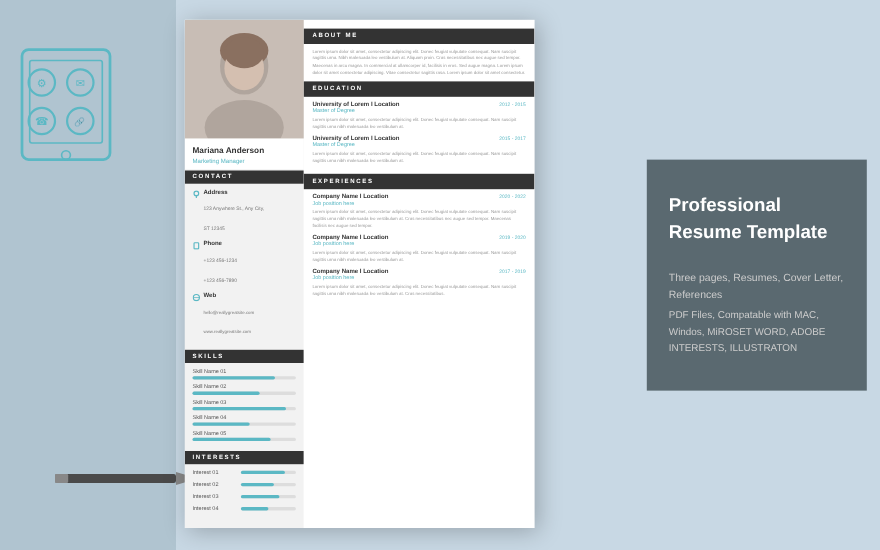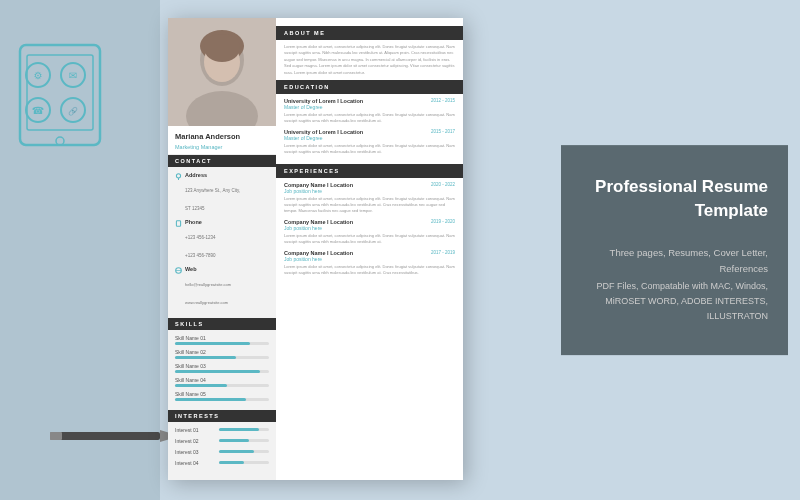--- a/index.html
+++ b/index.html
@@ -48,21 +48,21 @@
 </div>
 
 <div style="position:absolute;left:50px;bottom:50px;z-index:3;">
   <svg width="130" height="20" viewBox="0 0 130 20">
     <rect x="0" y="6" width="110" height="8" rx="2" fill="#4a4a4a"></rect>
     <polygon points="110,4 130,10 110,16" fill="#888"></polygon>
     <rect x="0" y="6" width="12" height="8" rx="1" fill="#888"></rect>
   </svg>
 </div>
 
-<div style="position:absolute;left:168px;top:18px;width:295px;height:462px;background:#fff;z-index:3;box-shadow:3px 3px 20px rgba(0,0,0,0.25);overflow:hidden;display:flex;justify-content:space-between;">
+<div style="position:absolute;left:168px;top:18px;width:318px;height:462px;background:#fff;z-index:3;box-shadow:3px 3px 20px rgba(0,0,0,0.25);overflow:hidden;display:flex;justify-content:space-between;">
 
   <div style="width:108px;flex-shrink:0;background:#f2f2f2;display:flex;flex-direction:column;">
 
     <div style="width:108px;height:108px;overflow:hidden;flex-shrink:0;background:#c8bdb5;">
       <svg width="108" height="108" viewBox="0 0 108 108">
         <rect width="108" height="108" fill="#c8bdb5"></rect>
 
         <ellipse cx="54" cy="42" rx="22" ry="26" fill="#b0a59d"></ellipse>
 
         <ellipse cx="54" cy="28" rx="22" ry="16" fill="#8a7060"></ellipse>
@@ -234,17 +234,17 @@
           <span style="font-size:4.5px;color:#5bb8c4;">2017 - 2019</span>
         </div>
         <div style="font-size:5px;color:#5bb8c4;margin-bottom:2px;">Job position here</div>
         <div style="font-size:4px;color:#999;line-height:1.5;">Lorem ipsum dolor sit amet, consectetur adipiscing elit. Donec feugiat vulputate consequat. Nam suscipit sagittis urna nibh malesuada leo vestibulum at. Cras necessitatibus.</div>
       </div>
     </div>
 
   </div>
 </div>
 
-<div style="position:absolute;right:12px;top:50%;transform:translateY(-50%);width:227px;background:#5a6970;padding:30px 20px;text-align:right;z-index:3;">
+<div style="position:absolute;right:12px;top:50%;transform:translateY(-50%);width:200px;background:#5a6970;padding:30px 20px;text-align:left;z-index:3;">
   <div style="font-size:17px;font-weight:bold;color:#fff;line-height:1.4;margin-bottom:22px;">Professional Resume Template</div>
   <div style="font-size:9.5px;color:#ccc;line-height:1.7;margin-bottom:2px;">Three pages, Resumes,  Cover Letter, References</div>
   <div style="font-size:9px;color:#ccc;line-height:1.7;">PDF Files, Compatable with MAC, Windos, MiROSET WORD, ADOBE INTERESTS, ILLUSTRATON</div>
 </div>
 
 </body></html>

